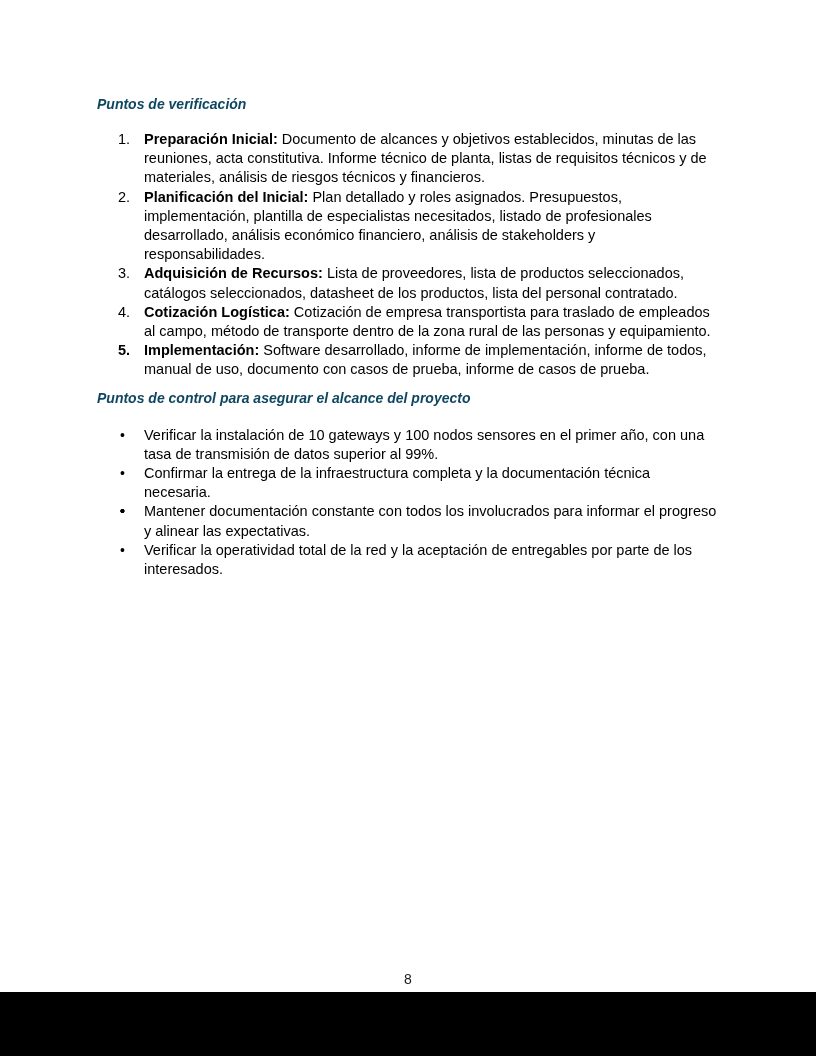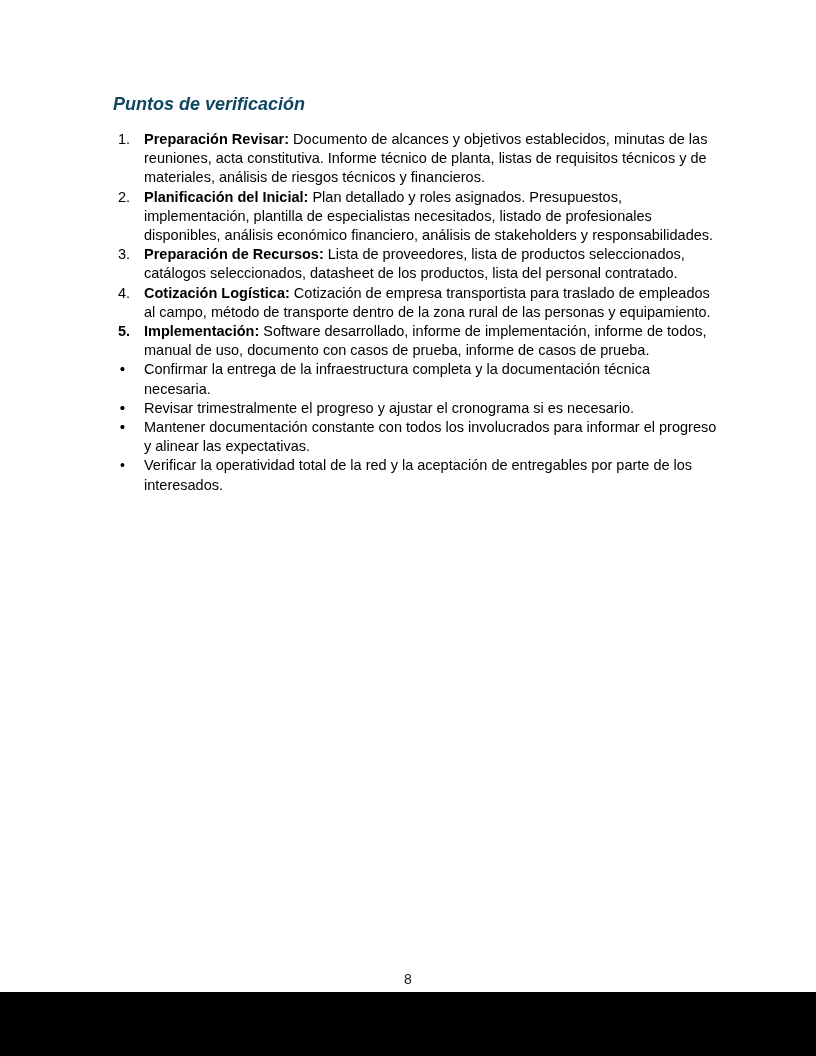--- a/index.html
+++ b/index.html
@@ -23,22 +23,22 @@
   .content {
     position: absolute;
     left: 97px;
     top: 95px;
     width: 623px;
     font-size: 14.5px;
     line-height: 19.2px;
     color: var(--text_color, #000);
   }
   .doc-heading {
-    margin: 0 0 16px 16px;
-    font-size: 18px;
+    margin: 0 0 16px 0;
+    font-size: 14px;
     line-height: 19px;
     font-weight: bold;
     font-style: italic;
     color: var(--heading_color, #0F4761);
   }
   .doc-heading.second {
     margin-top: 9px;
     margin-bottom: 18px;
   }
   ul.doc-list {
@@ -86,60 +86,61 @@
 <body>
 
 <div class="page">
   <div class="content">
 
     <h2 class="doc-heading">Puntos de verificación</h2>
 
     <ul class="doc-list num-list">
       <li class="row">
         <span class="marker">1.</span>
-        <span class="lead">Preparación Revisar:</span>
+        <span class="lead">Preparación Inicial:</span>
         <span>Documento de alcances y objetivos establecidos, minutas de las reuniones, acta constitutiva. Informe técnico de planta, listas de requisitos técnicos y de materiales, análisis de riesgos técnicos y financieros.</span>
       </li>
       <li class="row">
         <span class="marker">2.</span>
         <span class="lead">Planificación del Inicial:</span>
-        <span>Plan detallado y roles asignados. Presupuestos, implementación, plantilla de especialistas necesitados, listado de profesionales disponibles, análisis económico financiero, análisis de stakeholders y responsabilidades.</span>
+        <span>Plan detallado y roles asignados. Presupuestos, implementación, plantilla de especialistas necesitados, listado de profesionales desarrollado, análisis económico financiero, análisis de stakeholders y responsabilidades.</span>
       </li>
       <li class="row">
         <span class="marker">3.</span>
-        <span class="lead">Preparación de Recursos:</span>
+        <span class="lead">Adquisición de Recursos:</span>
         <span>Lista de proveedores, lista de productos seleccionados, catálogos seleccionados, datasheet de los productos, lista del personal contratado.</span>
       </li>
       <li class="row">
         <span class="marker">4.</span>
         <span class="lead">Cotización Logística:</span>
         <span>Cotización de empresa transportista para traslado de empleados al campo, método de transporte dentro de la zona rural de las personas y equipamiento.</span>
       </li>
       <li class="row">
         <span class="marker bold">5.</span>
         <span class="lead">Implementación:</span>
         <span>Software desarrollado, informe de implementación, informe de todos, manual de uso, documento con casos de prueba, informe de casos de prueba.</span>
       </li>
     </ul>
 
+    <h2 class="doc-heading second">Puntos de control para asegurar el alcance del proyecto</h2>
 
     <ul class="doc-list bullet-list">
       <li class="row">
         <span class="marker">•</span>
+        <span>Verificar la instalación de 10 gateways y 100 nodos sensores en el primer año, con una tasa de transmisión de datos superior al 99%.</span>
       </li>
       <li class="row">
         <span class="marker">•</span>
         <span>Confirmar la entrega de la infraestructura completa y la documentación técnica necesaria.</span>
       </li>
       <li class="row">
         <span class="marker">•</span>
       </li>
       <li class="row">
         <span class="marker">•</span>
-        <span>Revisar trimestralmente el progreso y ajustar el cronograma si es necesario.</span>
       </li>
       <li class="row">
         <span class="marker">•</span>
       </li>
       <li class="row">
         <span class="marker">•</span>
         <span>Mantener documentación constante con todos los involucrados para informar el progreso y alinear las expectativas.</span>
       </li>
       <li class="row">
         <span class="marker">•</span>

